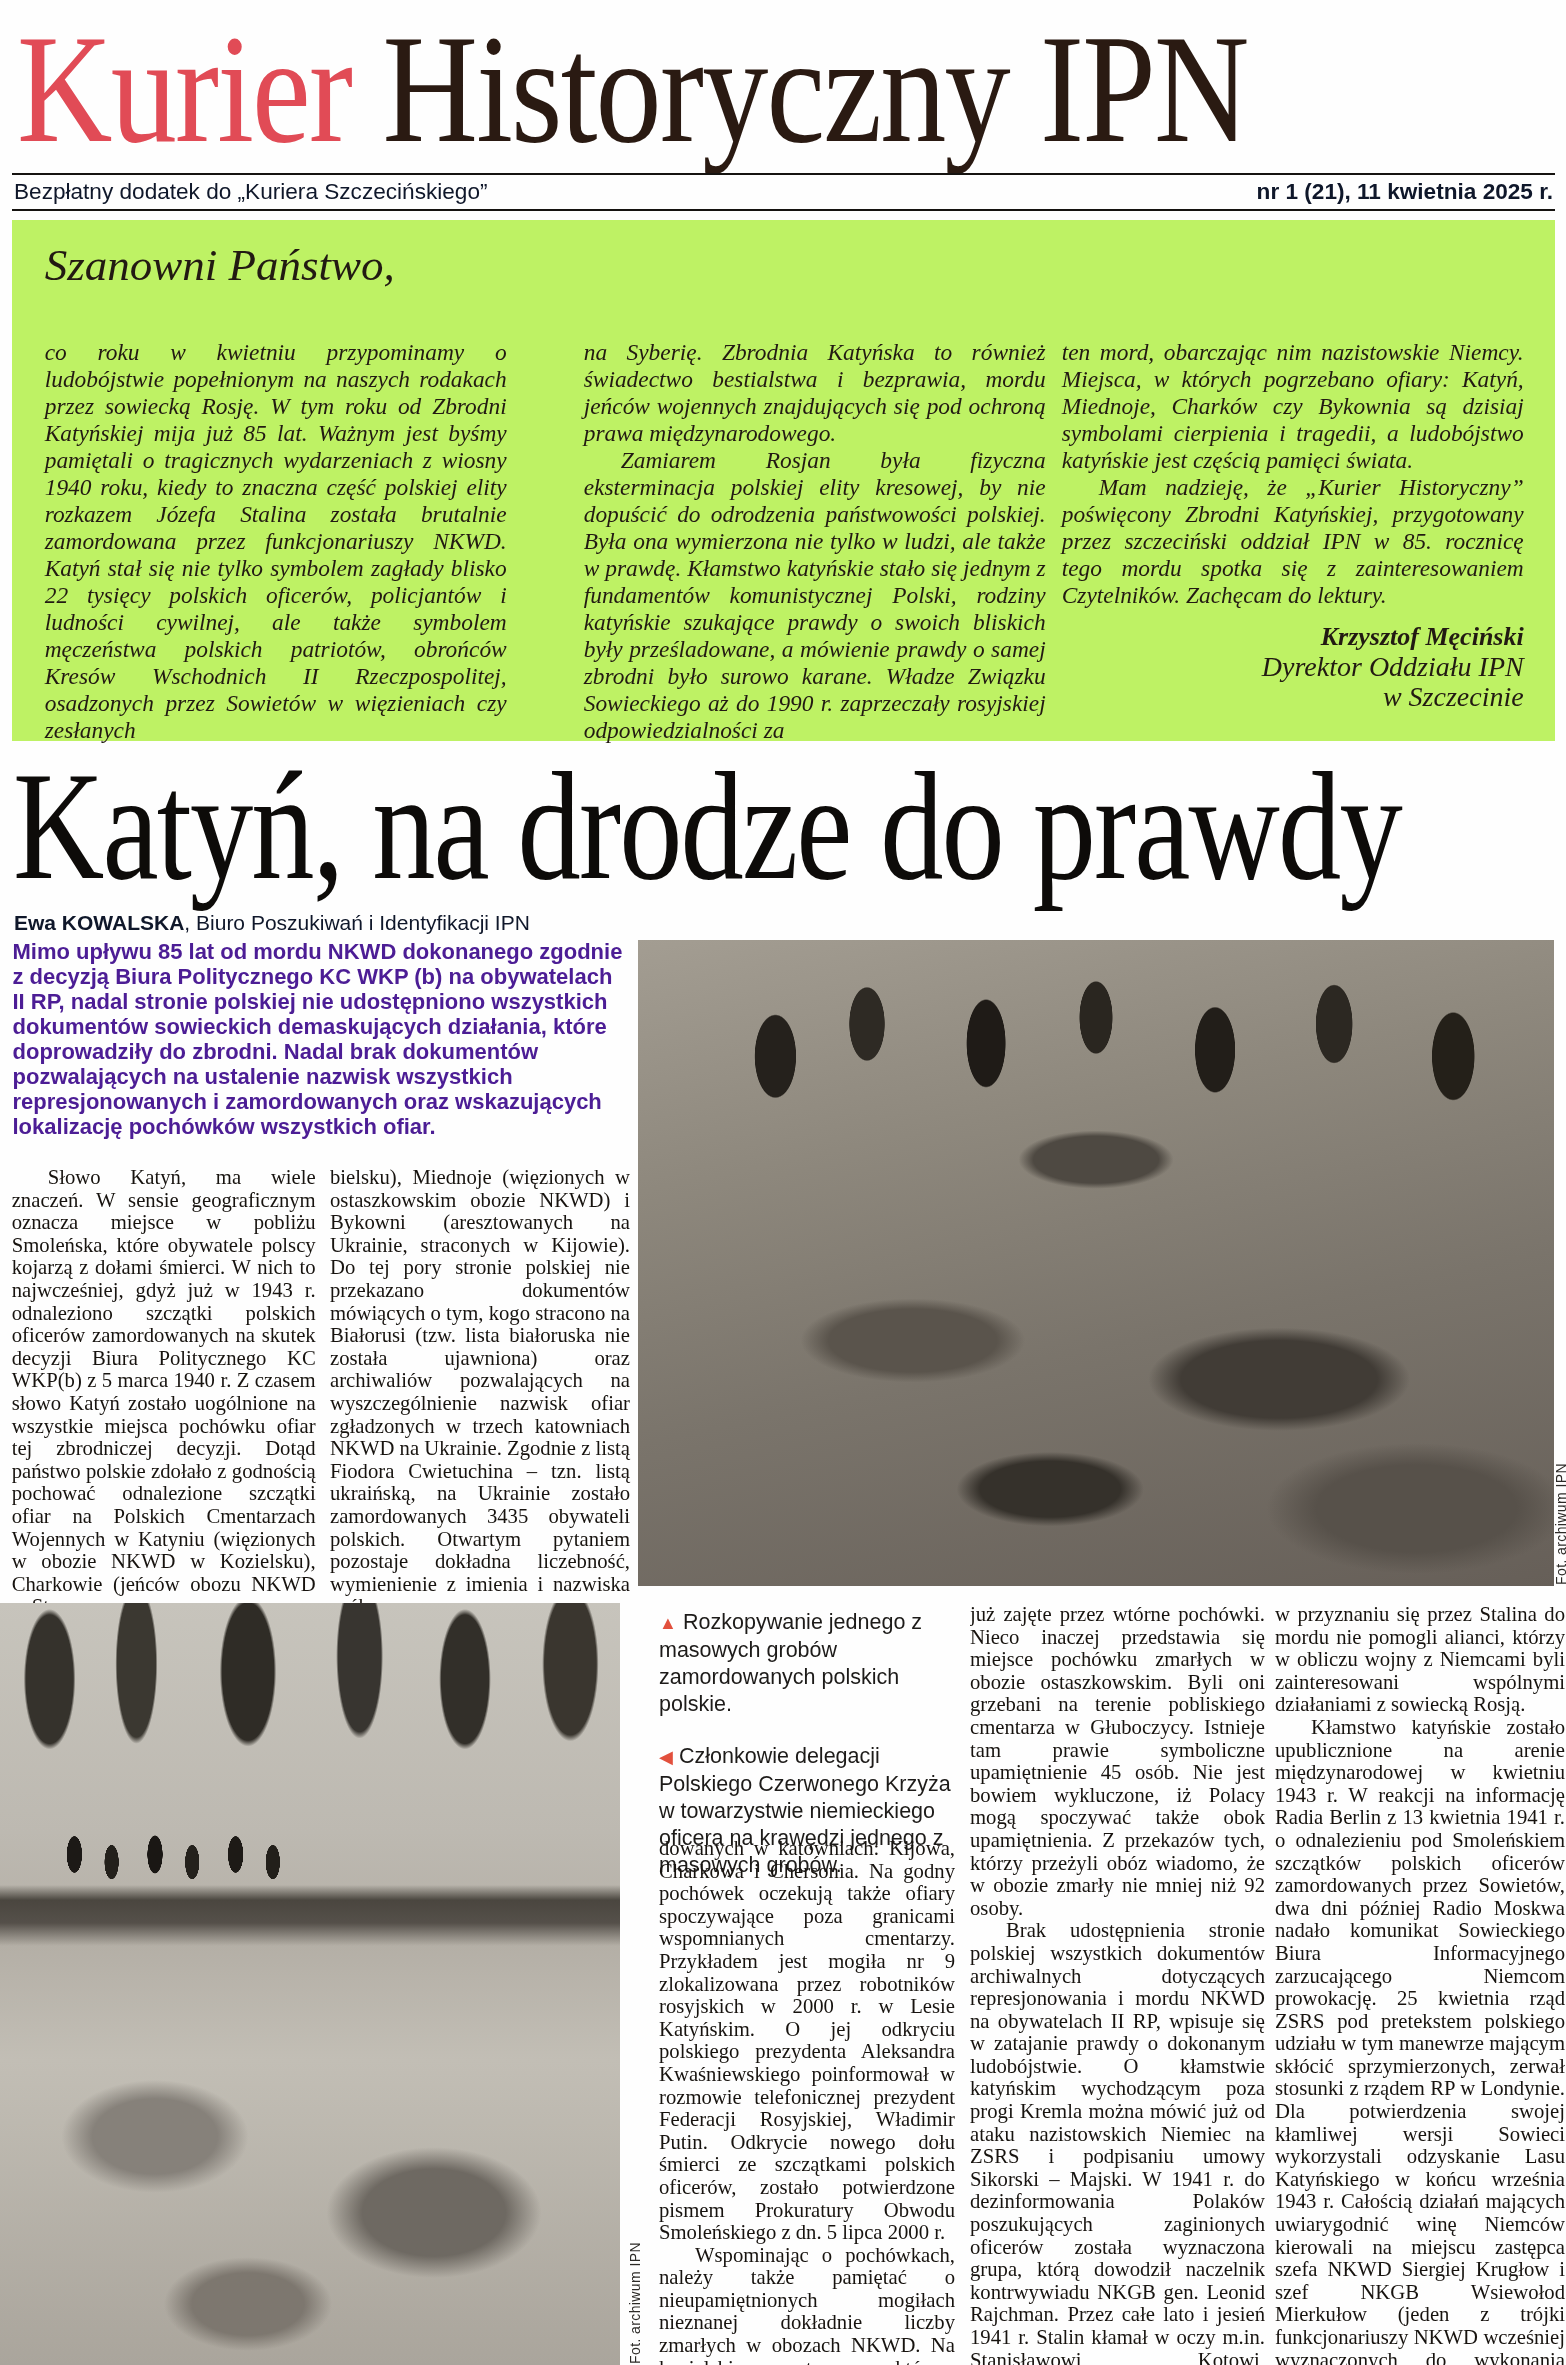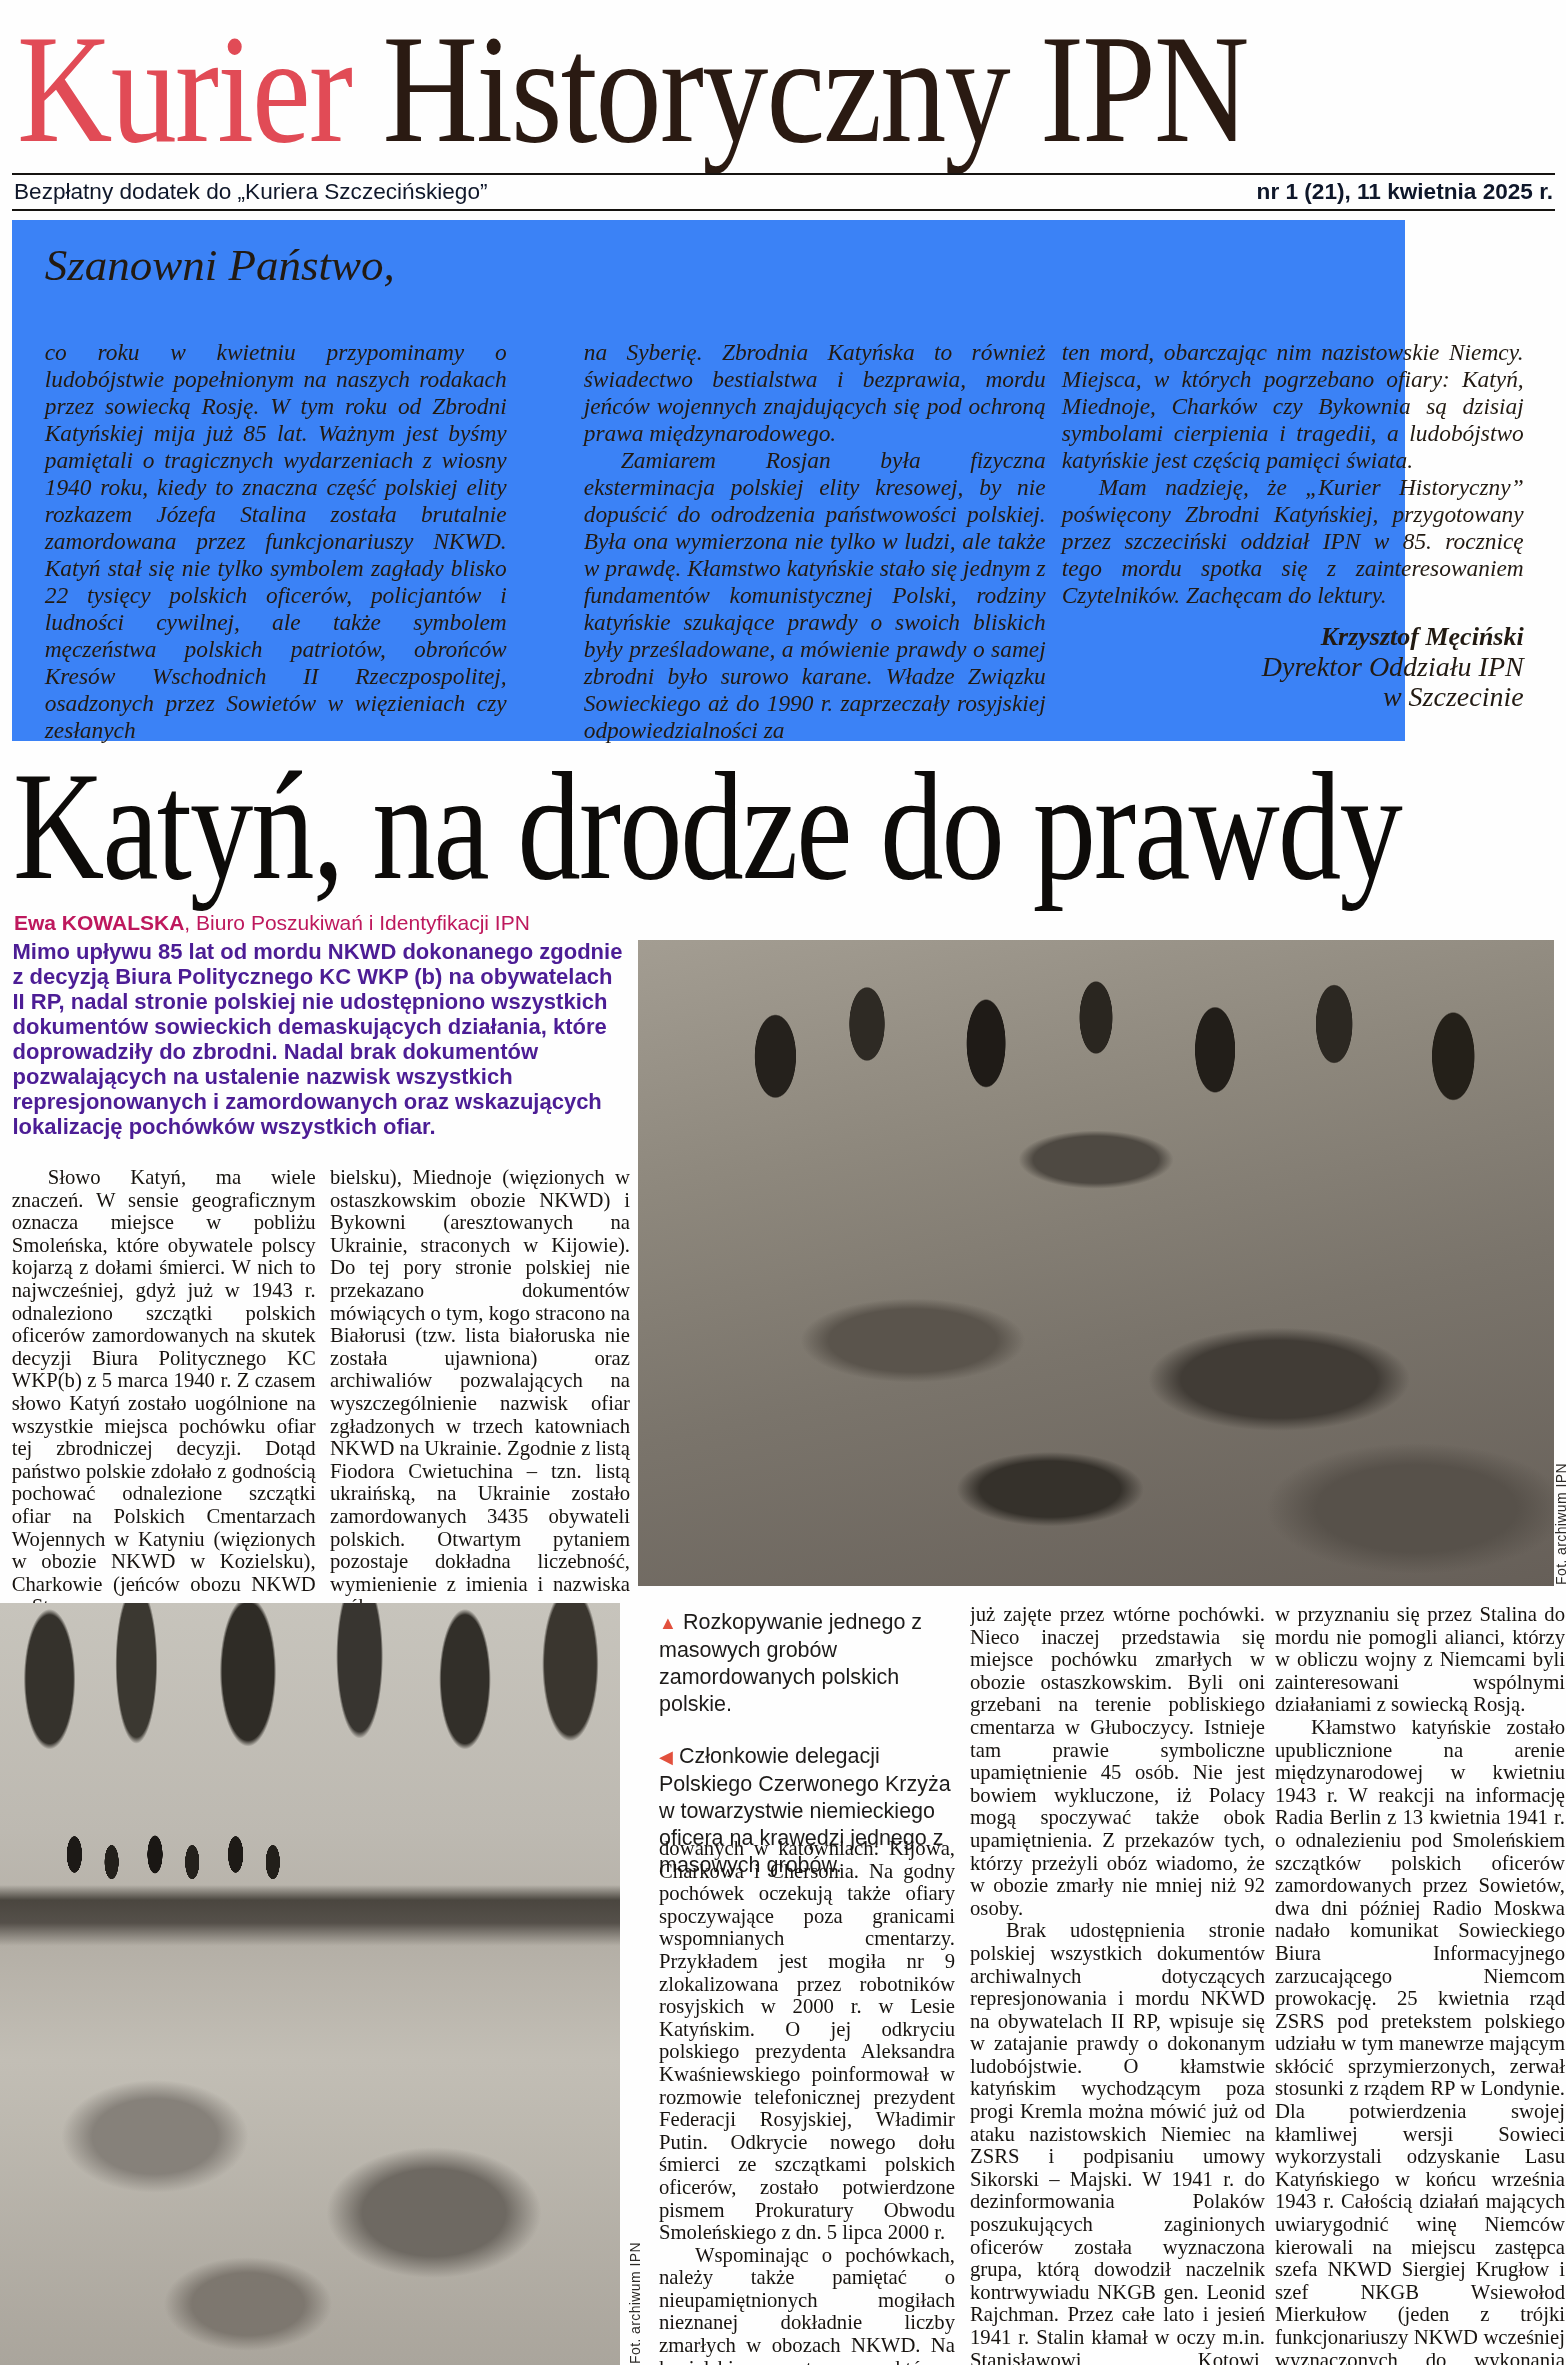--- a/index.html
+++ b/index.html
@@ -11,38 +11,38 @@
         transform:scale(1.13,1.32);transform-origin:left top;font-weight:normal;}
   .t-red{color:#e14b56;}
   .t-dark{color:#2a1a12;}
   .rule{position:absolute;left:11.7px;right:11.7px;background:#151310;}
   .rule-a{top:173px;height:2.3px;}
   .rule-b{top:209px;height:2.3px;}
   .masthead-sub{position:absolute;left:14px;top:178px;width:1539px;display:flex;justify-content:space-between;
         font-family:"Liberation Sans","DejaVu Sans",sans-serif;font-size:22.6px;line-height:28px;color:#0f172a;}
   .issue-info{font-weight:bold;}
   
-  .letter{position:absolute;left:11.7px;top:220px;width:1393px;height:521px;background:#3b82f6;}
+  .letter{position:absolute;left:11.7px;top:220px;width:1543px;height:521px;background:#bef264;}
   .letter .salutation{position:absolute;left:33px;top:20px;font-style:italic;font-size:45px;line-height:50px;color:#221a12;}
   .letter-col{position:absolute;top:119px;width:462px;font-style:italic;font-size:23.4px;line-height:27px;
         text-align:justify;color:#221a12;}
   .letter-col p{margin:0;}
   .letter-col p.indent{text-indent:37px;}
   .lc1{left:33px;}
   .lc2{left:572px;}
   .lc3{left:1050px;}
   .signature{margin-top:12.5px;text-align:right;line-height:30px;}
   .signature .sig-name{font-weight:bold;font-size:26px;}
   .signature div{font-size:28px;}
   
   .headline{position:absolute;left:12.5px;top:743px;width:1545px;height:168px;white-space:nowrap;}
   .headline .inner{display:inline-block;font-size:109px;line-height:117px;letter-spacing:-1.6px;
         transform:scale(1.16,1.42);transform-origin:left top;color:#0d0b09;}
   .byline{position:absolute;left:14px;top:911px;font-family:"Liberation Sans","DejaVu Sans",sans-serif;
-        font-size:21px;color:#be185d;}
+        font-size:21px;color:#0f172a;}
   .byline .b-name{font-weight:bold;}
   
   .lead{position:absolute;left:12.5px;top:939px;width:610px;
         font-family:"Liberation Sans","DejaVu Sans",sans-serif;font-weight:bold;
         font-size:22px;line-height:25px;color:#4c1d95;}
   
   .bodycol{position:absolute;font-size:20.7px;line-height:22.6px;text-align:justify;color:#17130f;}
   .bodycol p{margin:0;}
   .bodycol p.indent{text-indent:36px;}
   .tc1{left:11.7px;top:1166px;width:304px;height:434px;}

